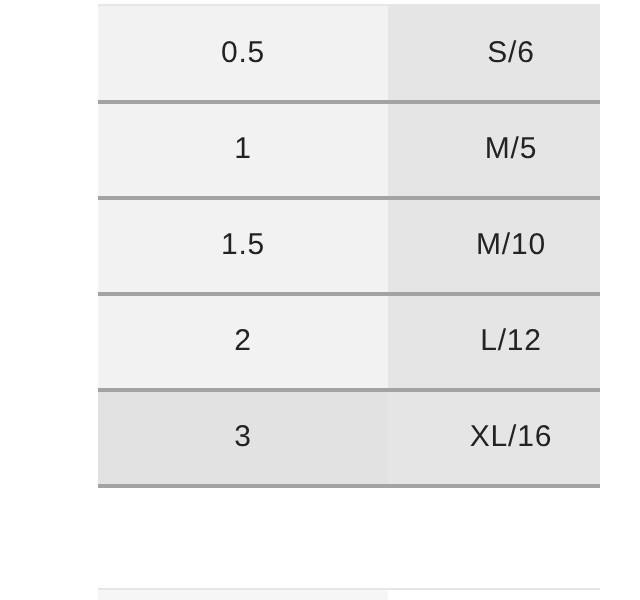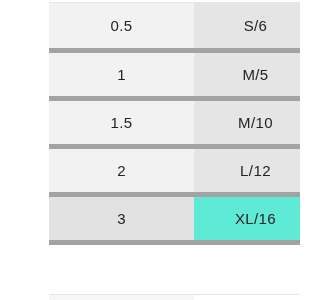--- a/index.html
+++ b/index.html
@@ -40,21 +40,21 @@
   .size-table td {
     height: 48px;
     padding: 0;
     text-align: center;
     vertical-align: middle;
     font-size: 15px;
     font-weight: 300;
     letter-spacing: 0.4px;
     color: #232323;
     border-top: 1px solid #e6e6e6;
-    border-bottom: 5px solid #a3a3a3;
+    border-bottom: 2px solid #a3a3a3;
     box-sizing: border-box;
     white-space: nowrap;
   }
 
   
   .col-measure {
     width: 145px;
     background: #f2f2f2;
   }
 
@@ -62,21 +62,21 @@
   .col-size {
     width: 123px;
     background: #e5e5e5;
   }
 
   
   tr.is-selected .col-measure {
     background: #e2e2e2;
   }
   tr.is-selected .col-size {
-    background: #5eead4;
+    background: #e5e5e5;
   }
 
   
   .row-peek {
     position: absolute;
     left: 49px;
     top: 294px;
     width: 268px;
     height: 6px;
     background: #f6f6f6;

